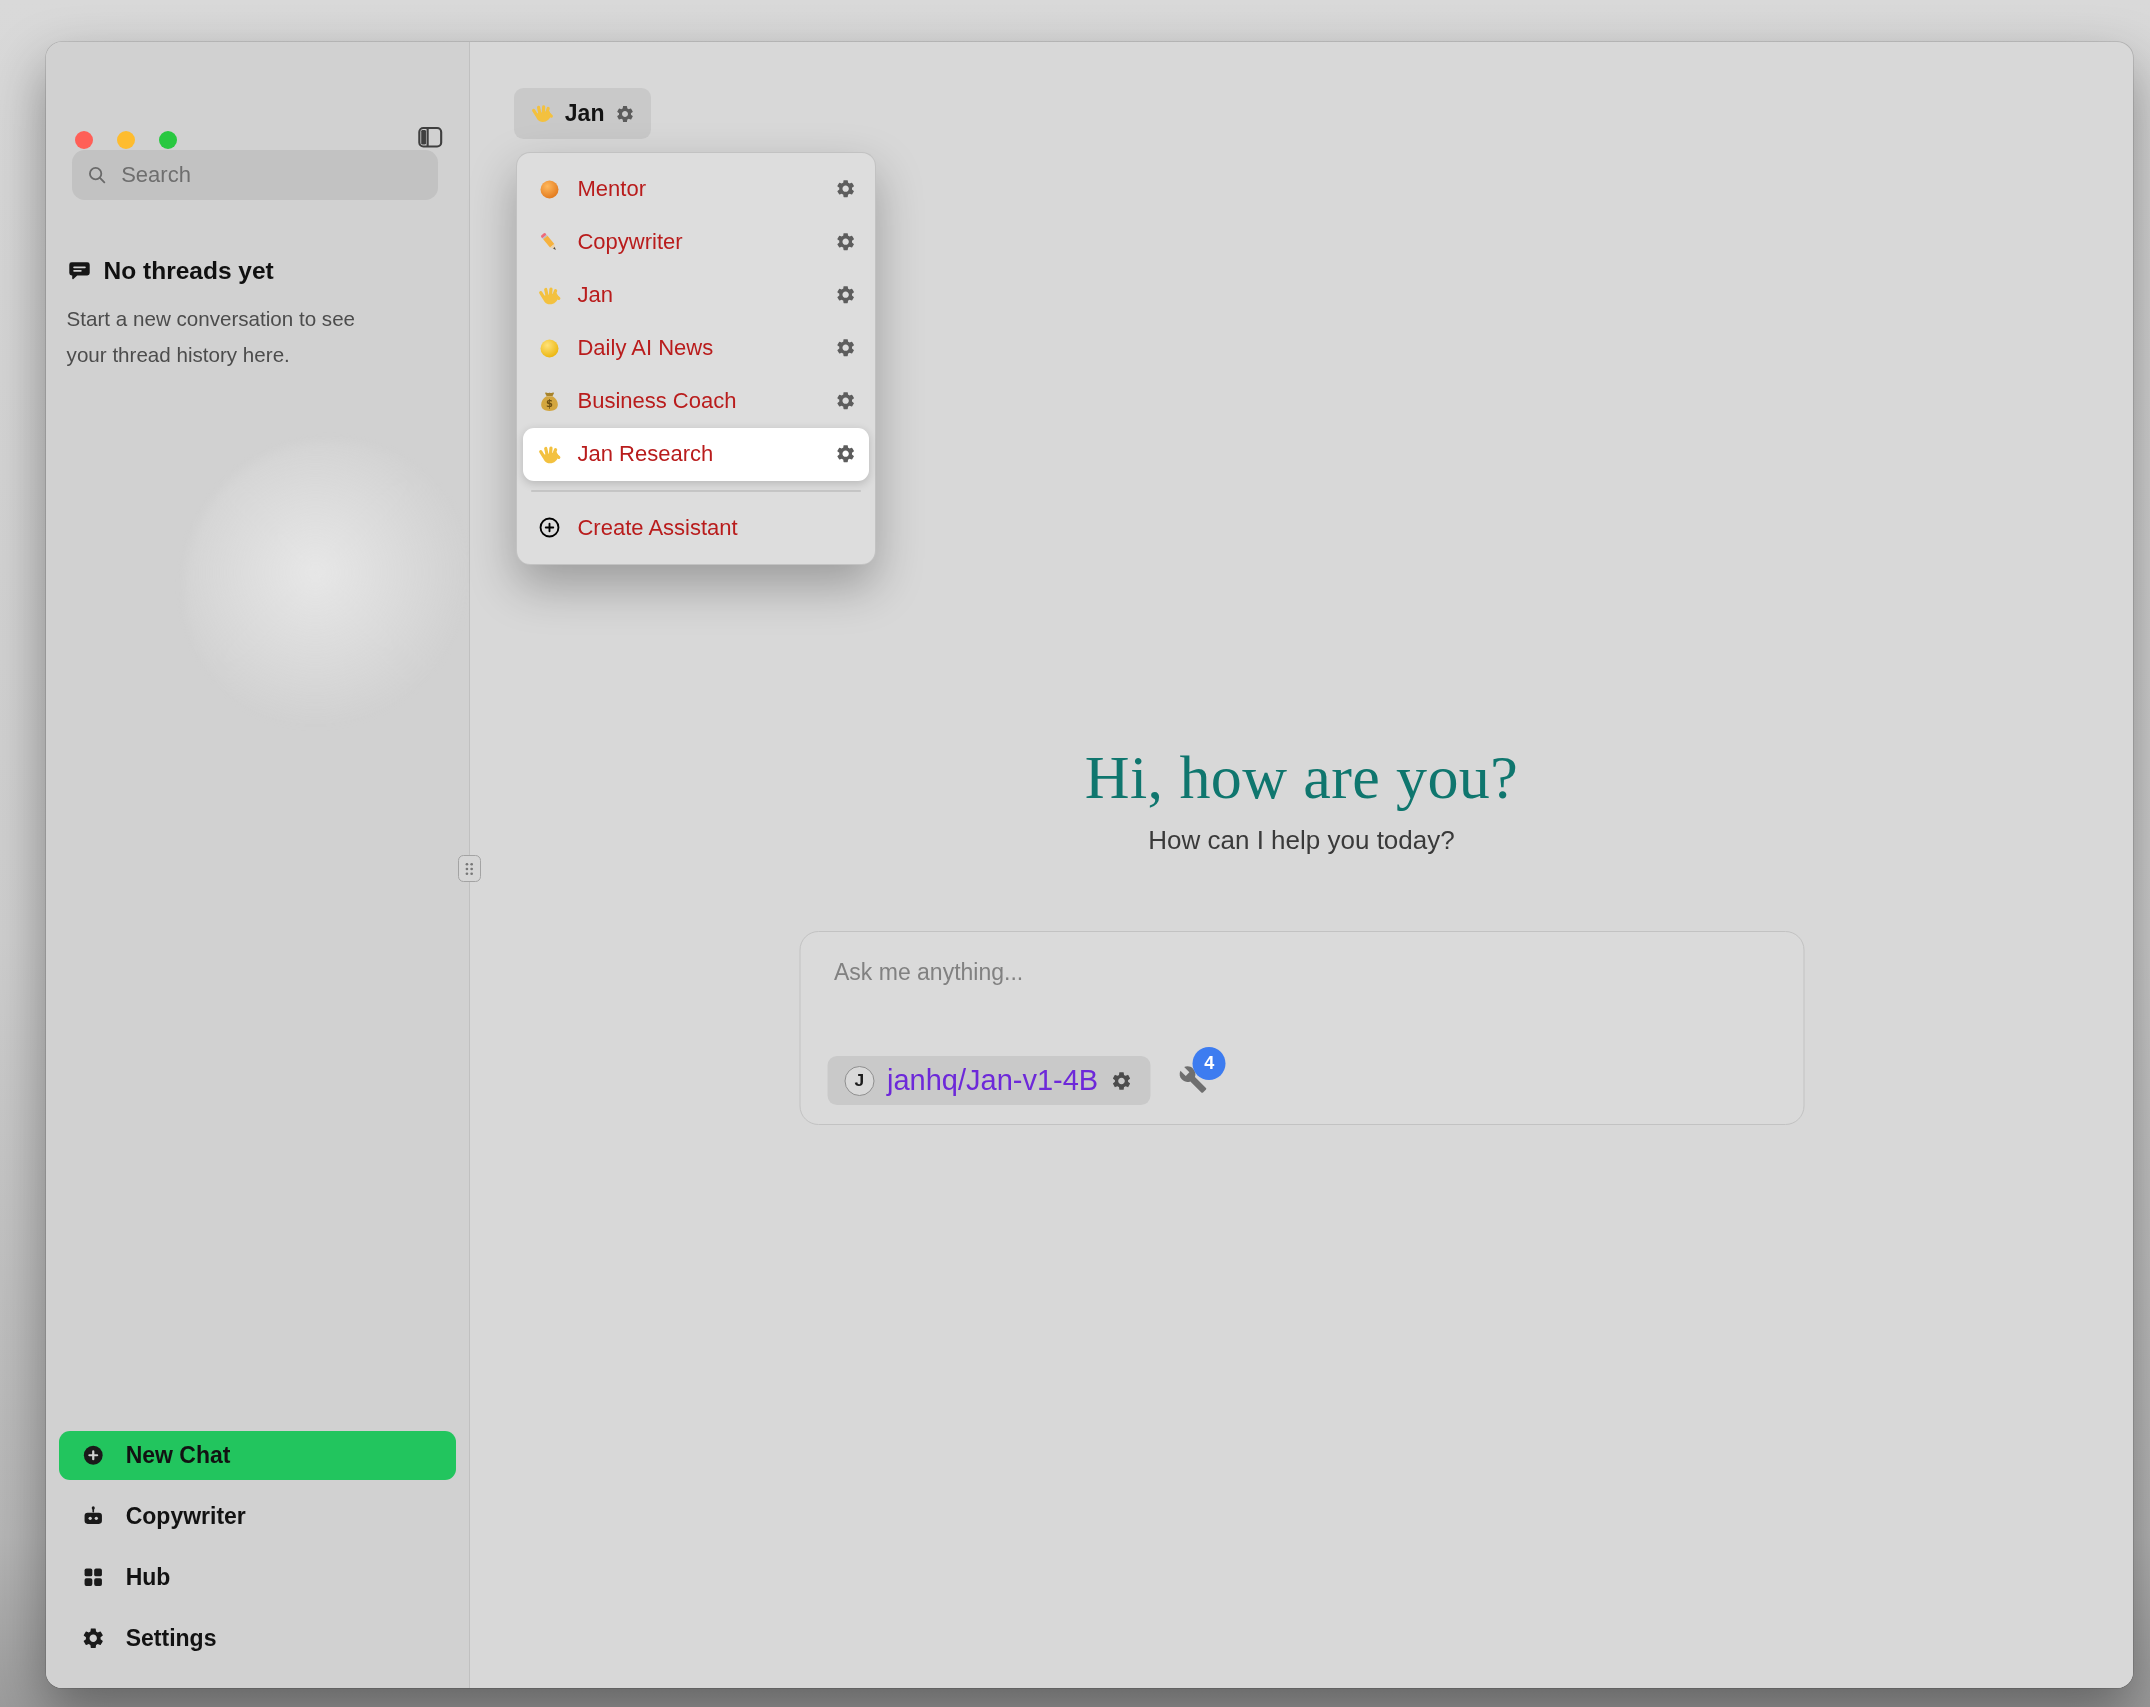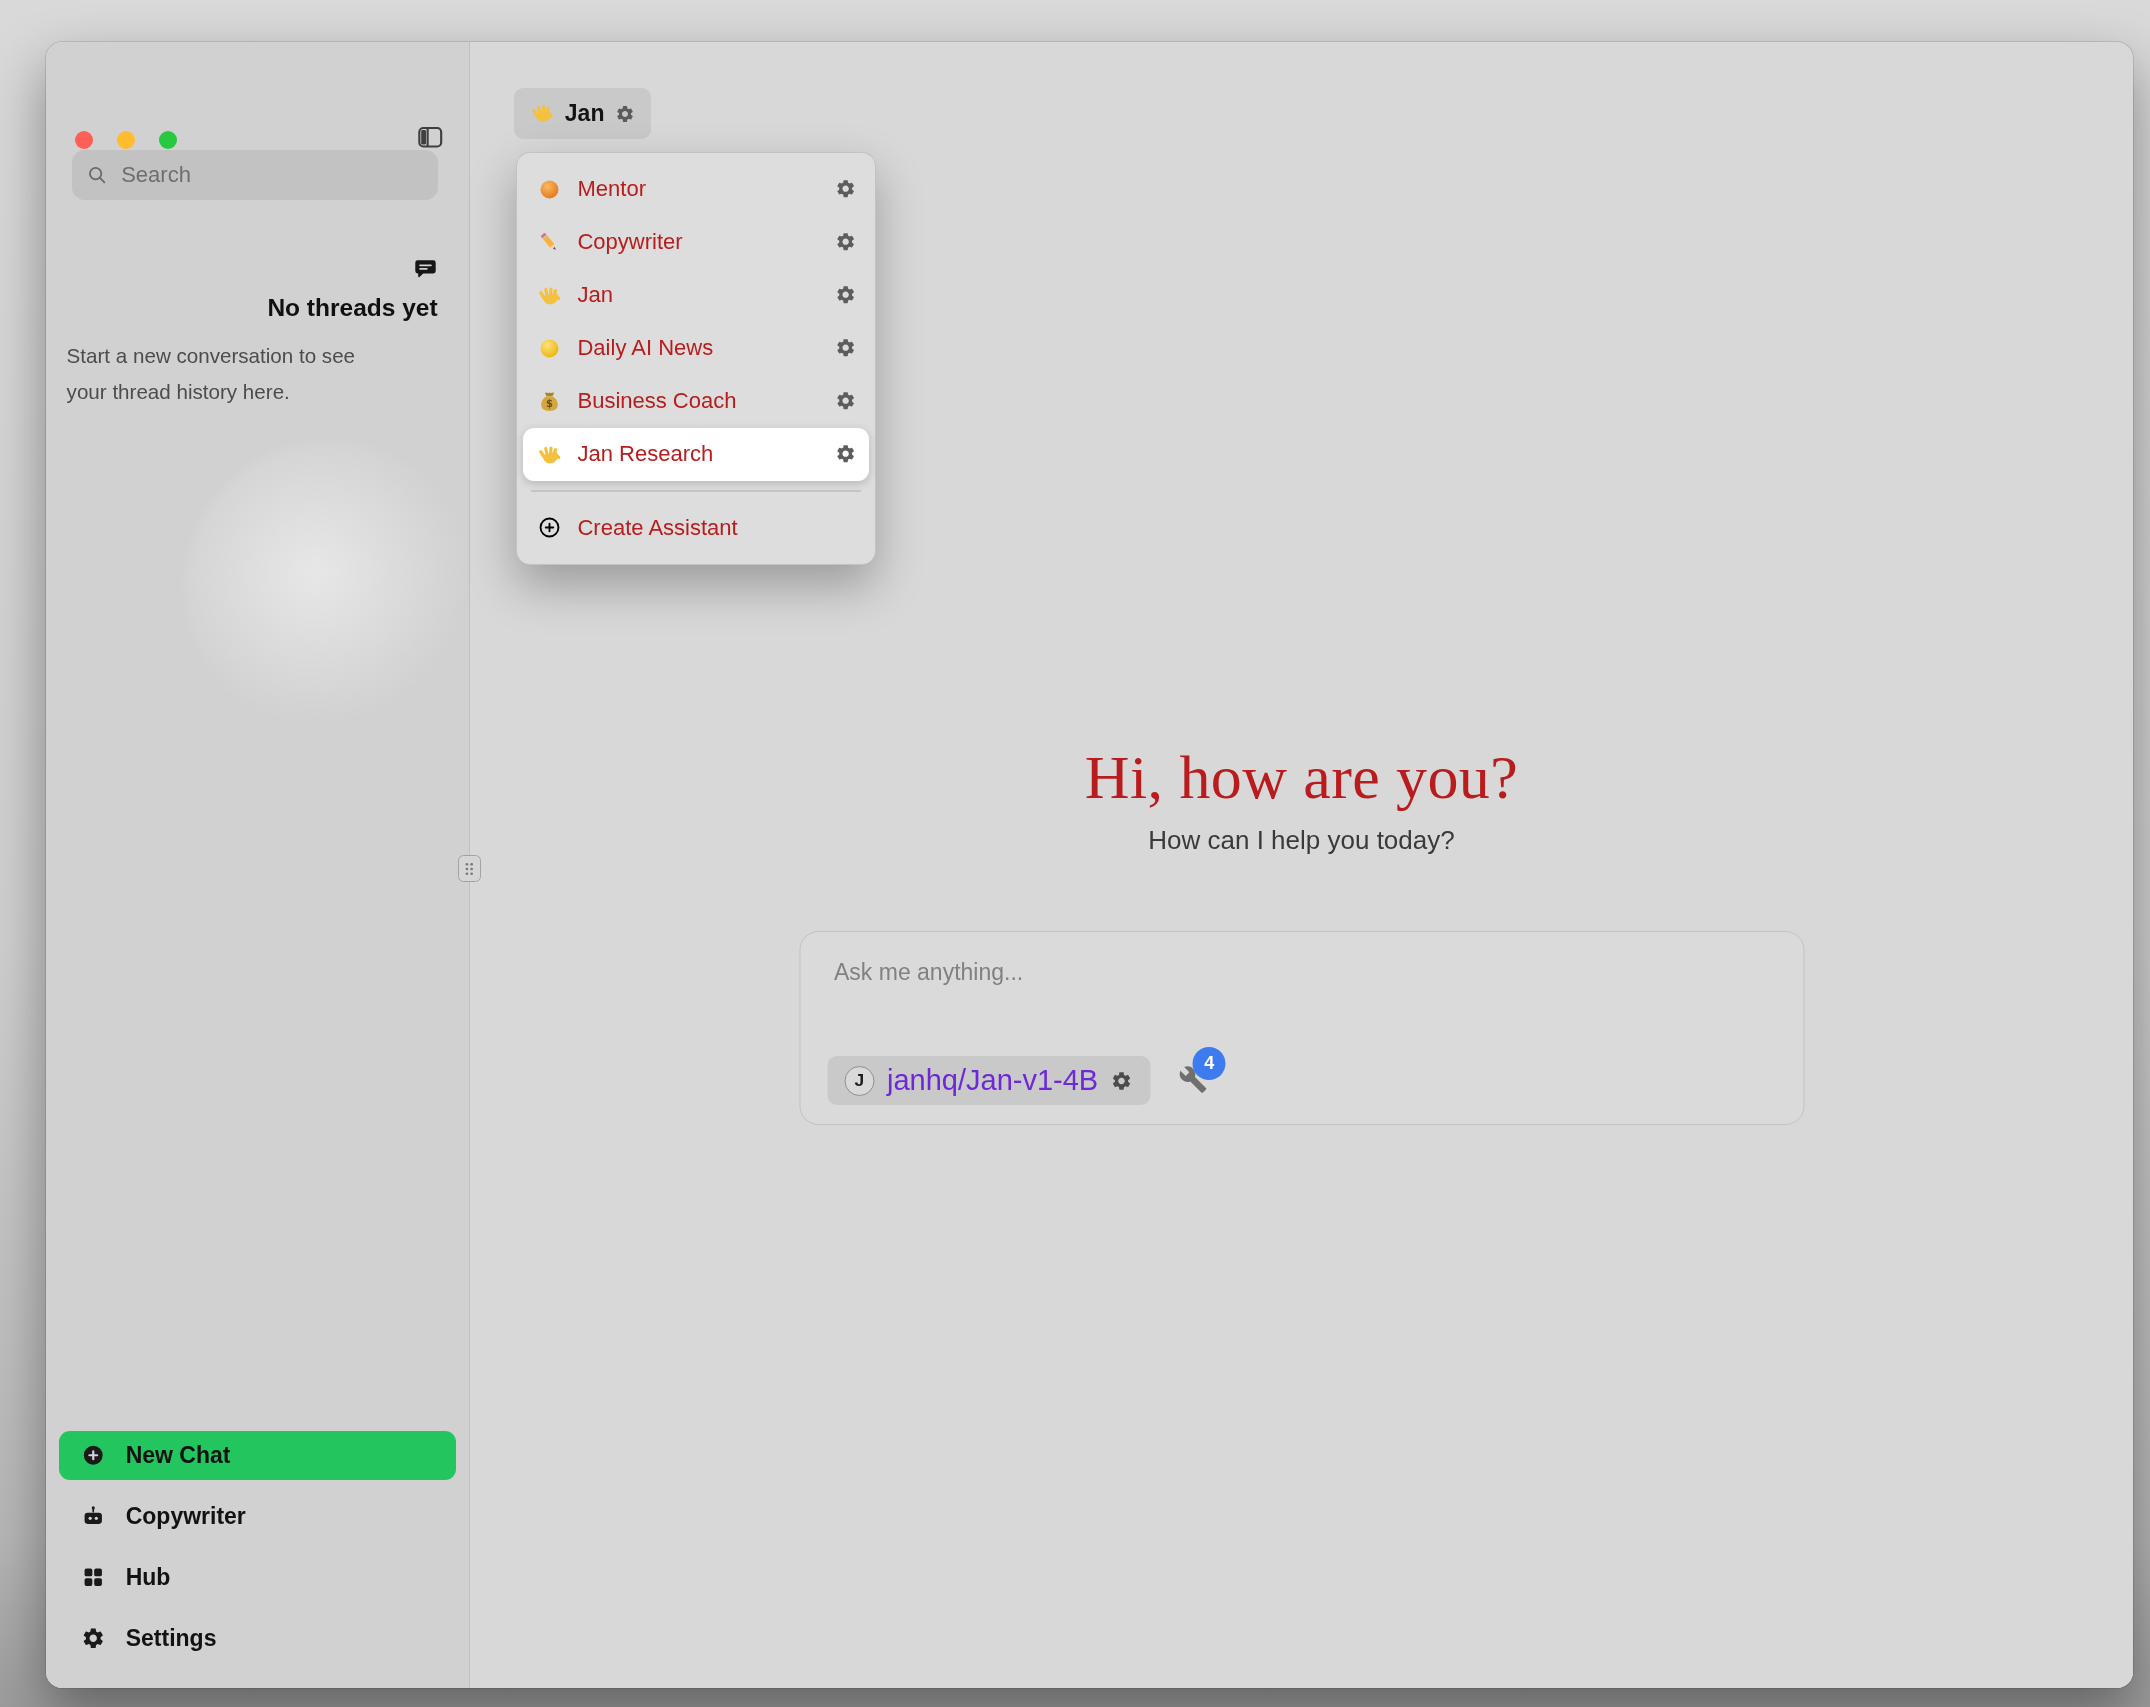--- a/index.html
+++ b/index.html
@@ -27,21 +27,21 @@
     position:absolute;left:26px;top:108px;width:366px;height:50px;border-radius:12.6px;
     background:#c2c2c2;display:flex;align-items:center;gap:11px;padding:0 14.2px;box-sizing:border-box;color:#6a6a6a;
   }
   .search svg{width:22px;height:22px;flex:0 0 22px;}
   .search input{
     flex:1;background:transparent;border:none;outline:none;font-size:22px;color:#3a3a3a;
     font-family:inherit;min-width:0;
   }
   .search input::placeholder{color:#6e6e6e;}
   .empty{position:absolute;left:20.6px;top:215px;width:371px;}
-  .empty-title{display:flex;align-items:flex-end;gap:12px;font-size:24.5px;font-weight:700;color:#101010;flex-direction:column;}
+  .empty-title{display:flex;align-items:center;gap:12px;font-size:24.5px;font-weight:700;color:#101010;}
   .empty-title svg{width:25px;height:25px;color:#161616;}
   .empty-desc{margin:16px 0 0 0;font-size:20.6px;line-height:36px;color:#4c4c4c;}
   .blob{
     position:absolute;left:138px;top:399px;width:292px;height:292px;border-radius:50%;
     background:radial-gradient(circle at 45% 45%,rgba(232,232,232,.95),rgba(209,209,209,0) 68%);
     filter:blur(4px);pointer-events:none;
   }
   .side-nav{position:absolute;left:12.6px;right:12.6px;bottom:25px;}
   .nav-row{
     display:flex;align-items:center;gap:20.6px;height:49px;padding:0 22px;margin-top:12px;
@@ -75,21 +75,21 @@
   }
   .menu-row .m-ic{width:25px;height:25px;margin-right:15px;flex:0 0 25px;}
   .menu-row .m-label{flex:1;font-size:22px;font-weight:500;color:#b91c1c;}
   .row-gear{width:21.3px;height:21.3px;color:#5d5d5d;cursor:pointer;}
   .menu-row.selected{background:#ffffff;box-shadow:0 2.4px 8px rgba(0,0,0,.16);}
   .menu-divider{height:1.6px;background:rgba(0,0,0,.10);margin:9.5px 8px;border-radius:0.8px;}
   
   .greet{
     position:absolute;left:0;right:0;top:642px;text-align:center;
     font-family:"Liberation Serif","DejaVu Serif",serif;font-size:62px;font-weight:500;
-    color:#b91c1c;letter-spacing:0.4px;
+    color:#0f766e;letter-spacing:0.4px;
   }
   .sub{position:absolute;left:0;right:0;top:767px;text-align:center;font-size:26px;color:#3a3a3a;}
   
   .composer{
     position:absolute;top:873px;left:50%;transform:translateX(-50%);
     width:1005px;height:194px;box-sizing:border-box;
     background:#dadada;border:1.6px solid #c2c2c2;border-radius:19px;
   }
   .composer textarea{
     position:absolute;left:32px;top:25px;right:32px;height:58px;

